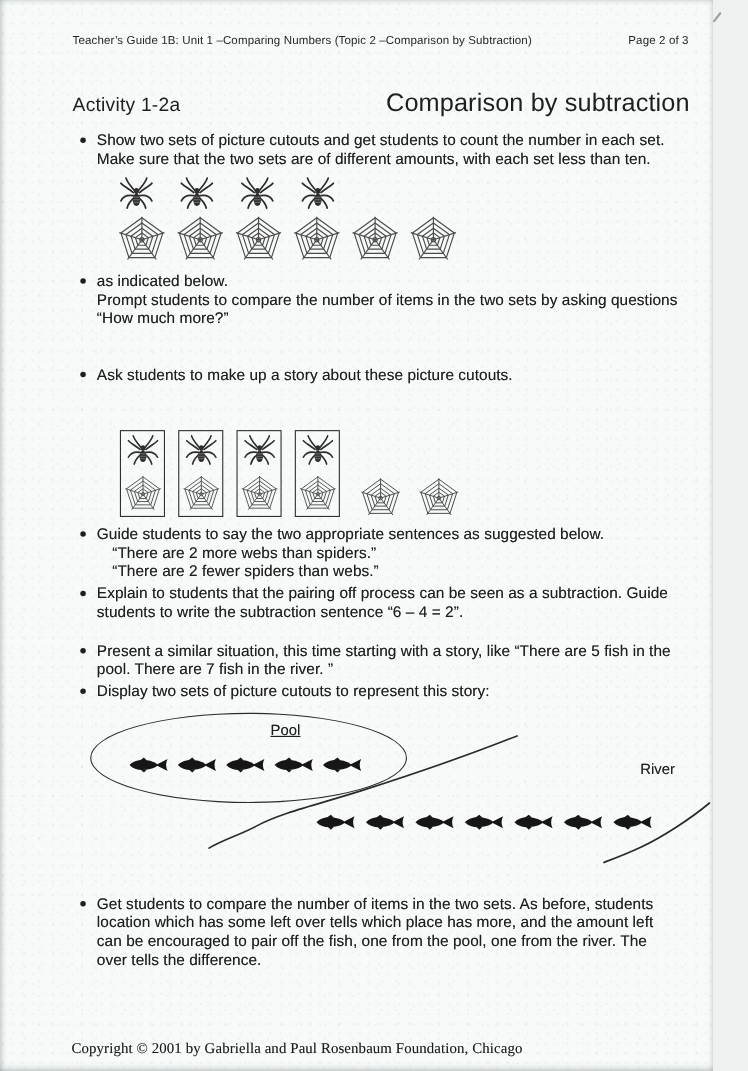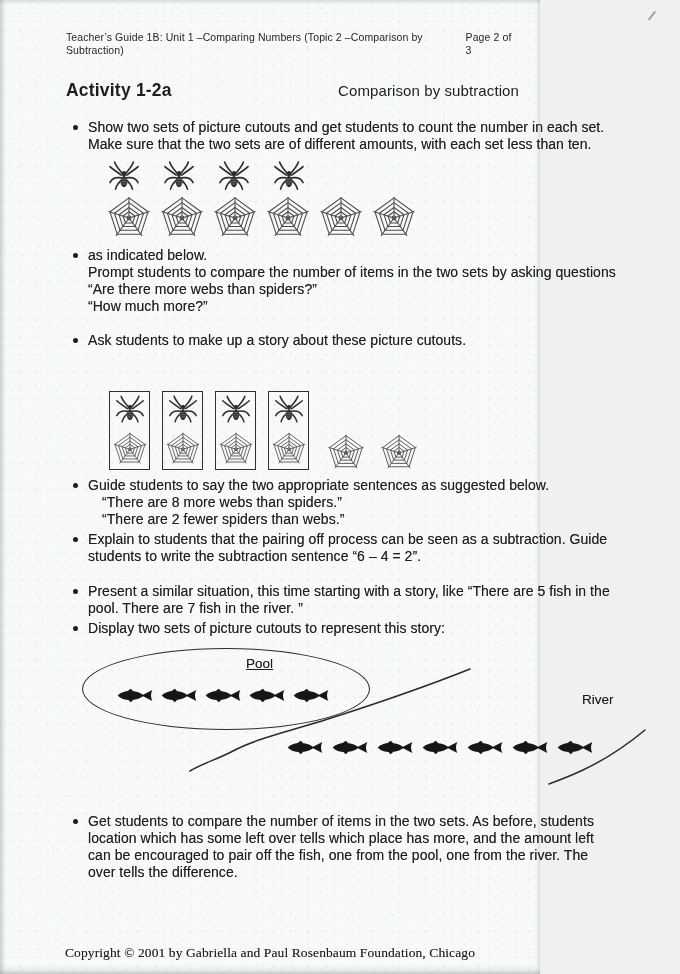--- a/index.html
+++ b/index.html
@@ -3,42 +3,42 @@
 <meta charset="utf-8">
 <style>
   html,body{margin:0;padding:0;}
   body{
     width:680px;height:974px;
     font-family:"Liberation Sans", sans-serif;
     background:#eef1f0;
     overflow:hidden;
   }
   .page{
-    position:relative;width:540px;height:974px;
+    position:relative;width:648px;height:974px;
     background-color:#f7faf9;
     background-image:
       radial-gradient(circle at 30% 40%, rgba(130,165,175,.10) 0 .9px, transparent 1.3px),
       radial-gradient(circle at 72% 64%, rgba(110,150,160,.08) 0 .9px, transparent 1.3px),
       radial-gradient(circle at 12% 80%, rgba(140,170,175,.07) 0 1px, transparent 1.4px);
     background-size:9px 9px,13px 13px,17px 17px;
     box-shadow:
       inset 4px 0 7px -4px rgba(90,100,105,.45),
       inset -3px 0 6px -4px rgba(90,100,105,.30),
       inset 0 4px 7px -5px rgba(90,100,105,.35),
       inset 0 -5px 8px -5px rgba(80,90,95,.50);
     color:#1e1e1e;
   }
   .abs{position:absolute;}
   
   .hdr{top:31px;left:66px;right:22px;display:flex;justify-content:space-between;
        font-size:10.5px;line-height:13px;letter-spacing:.1px;color:#262626;}
   
   .titlerow{top:80px;left:66px;right:21px;display:flex;justify-content:space-between;align-items:baseline;}
-  .t-left{font-size:17.5px;font-weight:bold;letter-spacing:.2px;}
-  .t-right{font-size:15px;font-weight:normal;letter-spacing:.1px;}
+  .t-left{font-size:17.5px;font-weight:normal;letter-spacing:.2px;}
+  .t-right{font-size:23px;font-weight:normal;letter-spacing:.1px;}
   
   .blk{position:absolute;left:71px;right:14px;}
   .dot{position:absolute;left:2px;top:6px;width:5px;height:5px;border-radius:50%;background:#1e1e1e;}
   .lines{margin-left:17px;}
   .ln{font-size:14px;line-height:17px;white-space:nowrap;letter-spacing:.05px;
       text-shadow:0 0 .5px rgba(25,25,25,.55);}
   .ln.q{padding-left:14px;}
   
   .iconrow{display:flex;align-items:flex-start;}
   #spider-row{left:108px;top:161px;gap:23px;}
@@ -170,21 +170,20 @@
       <svg class="web-lg">
         <use href="#web" xlink:href="#web"></use>
       </svg>
     </div>
 
   <div class="blk" style="top:247px">
     <span class="dot"></span>
     <div class="lines">
       <div class="ln">as indicated below.</div>
       <div class="ln">Prompt students to compare the number of items in the two sets by asking questions</div>
-      <div class="ln">“Are there more webs than spiders?”</div>
       <div class="ln">“How much more?”</div>
     </div>
   </div>
 
   <div class="blk" style="top:332px">
     <span class="dot"></span>
     <div class="lines">
       <div class="ln">Ask students to make up a story about these picture cutouts.</div>
     </div>
   </div>
@@ -230,21 +229,21 @@
       </svg>
       <svg class="web-md">
         <use href="#web" xlink:href="#web"></use>
       </svg>
     </div>
 
   <div class="blk" style="top:477px">
     <span class="dot"></span>
     <div class="lines">
       <div class="ln">Guide students to say the two appropriate sentences as suggested below.</div>
-      <div class="ln q">“There are 8 more webs than spiders.”</div>
+      <div class="ln q">“There are 2 more webs than spiders.”</div>
       <div class="ln q">“There are 2 fewer spiders than webs.”</div>
     </div>
   </div>
 
   <div class="blk" style="top:531px">
     <span class="dot"></span>
     <div class="lines">
       <div class="ln">Explain to students that the pairing off process can be seen as a subtraction. Guide</div>
       <div class="ln">students to write the subtraction sentence “6 – 4 = 2”.</div>
     </div>

